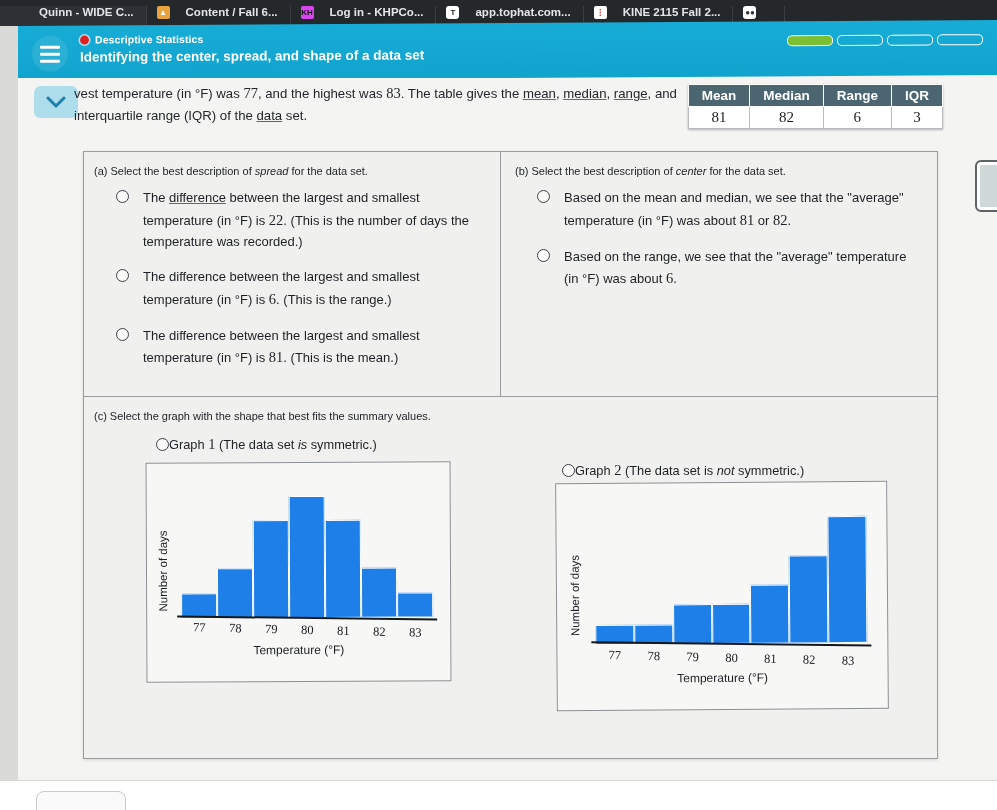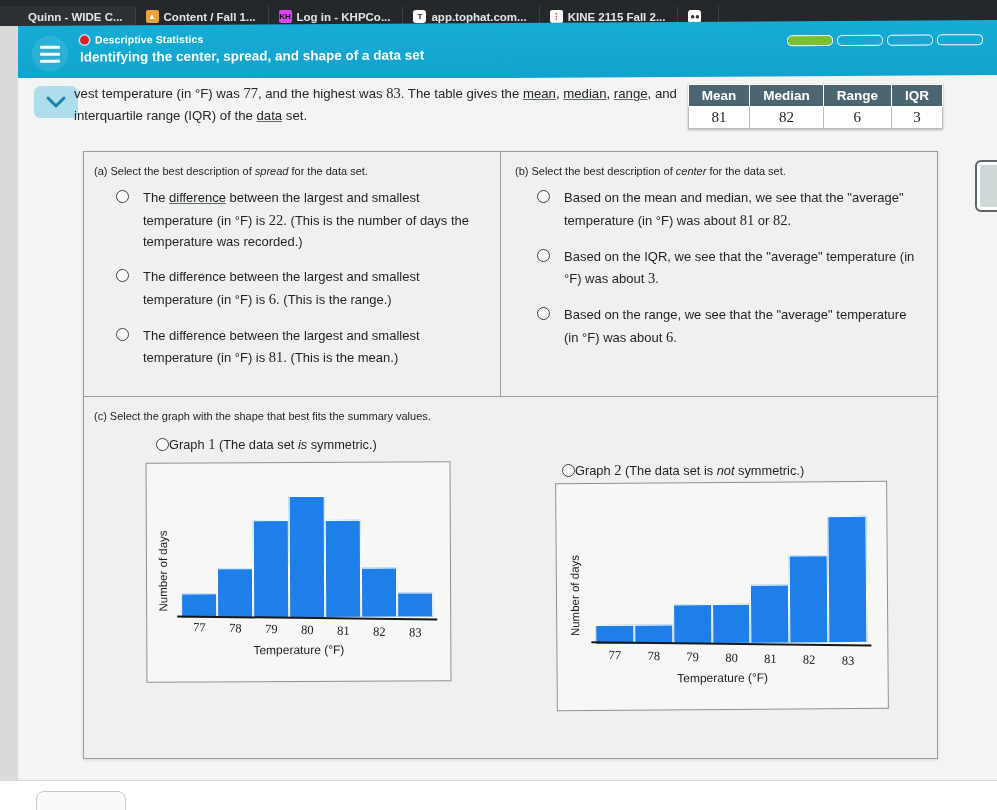--- a/index.html
+++ b/index.html
@@ -11,21 +11,21 @@
   }
   #root { position: relative; width: 997px; height: 810px; background: #f2f2f0; }
 
   
   .tabstrip {
     position: absolute; top: 0; left: 0; width: 997px; height: 26px;
     background: #25282b; display: flex; align-items: flex-end;
     overflow: hidden;
   }
   .tab {
-    display: flex; align-items: flex-end; gap: 5px;
+    display: flex; align-items: flex-start; gap: 16px;
     height: 20px; padding: 0 12px 3px 10px;
     color: #e3e5e8; font-size: 11.5px; font-weight: bold;
     white-space: nowrap; border-right: 1px solid #3b3f44;
   }
   .tab.active { background: #2d3034; }
   .favicon {
     width: 13px; height: 13px; border-radius: 2px; flex: none;
     display: flex; align-items: center; justify-content: center;
     font-size: 8px; font-weight: bold; color: #fff; line-height: 1;
   }
@@ -183,21 +183,21 @@
 
 <div id="root">
 
   <div class="tabstrip">
     <div class="tab active">
       <span class="favicon fav-quinn"></span>
       <span>Quinn - WIDE C...</span>
     </div>
     <div class="tab">
       <span class="favicon fav-canvas">▲</span>
-      <span>Content / Fall 1...</span>
+      <span>Content / Fall 6...</span>
     </div>
     <div class="tab">
       <span class="favicon fav-khp">KH</span>
       <span>Log in - KHPCo...</span>
     </div>
     <div class="tab">
       <span class="favicon fav-tophat">T</span>
       <span>app.tophat.com...</span>
     </div>
     <div class="tab">
@@ -294,24 +294,20 @@
         <div class="cell-b">
           <div class="qlabel">
             <span class="ltr">(b)</span><span>Select the best description of </span><i>center</i><span> for the data set.</span>
           </div>
 
           <div class="choice">
             <span class="radio"></span>
             <span class="ctext"><span>Based on the mean and median, we see that the "average" temperature (in °F) was about </span><span class="num">81</span><span> or </span><span class="num">82</span><span>.</span></span>
           </div>
 
-          <div class="choice">
-            <span class="radio"></span>
-            <span class="ctext"><span>Based on the IQR, we see that the "average" temperature (in °F) was about </span><span class="num">3</span><span>.</span></span>
-          </div>
 
           <div class="choice">
             <span class="radio"></span>
             <span class="ctext"><span>Based on the range, we see that the "average" temperature (in °F) was about </span><span class="num">6</span><span>.</span></span>
           </div>
         </div>
       </div>
 
       <div class="cell-c">
         <div class="qlabel">

